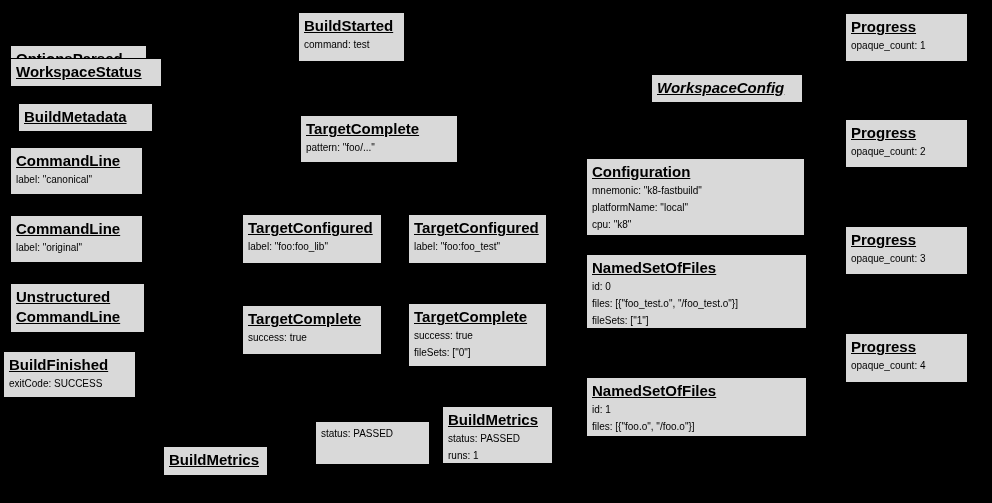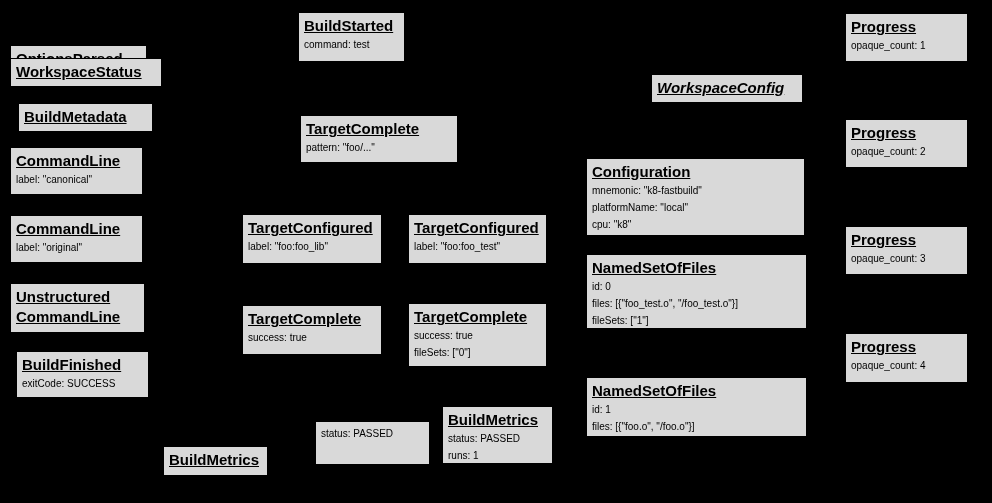--- a/index.html
+++ b/index.html
@@ -64,21 +64,21 @@
   <div class="node" style="left:10px; top:215px; width:133px; height:48px;">
     <div class="node-title">CommandLine</div>
     <div class="node-detail">label: "original"</div>
   </div>
 
   <div class="node" style="left:10px; top:283px; width:135px; height:50px;">
     <div class="node-title">Unstructured
 CommandLine</div>
   </div>
 
-  <div class="node" style="left:16px; top:351px; width:133px; height:47px;">
+  <div class="node" style="left:3px; top:351px; width:133px; height:47px;">
     <div class="node-title">BuildFinished</div>
     <div class="node-detail">exitCode: SUCCESS</div>
   </div>
 
 
   <div class="node" style="left:163px; top:446px; width:105px; height:30px;">
     <div class="node-title">BuildMetrics</div>
   </div>
 
   <div class="node" style="left:298px; top:12px; width:107px; height:50px;">

